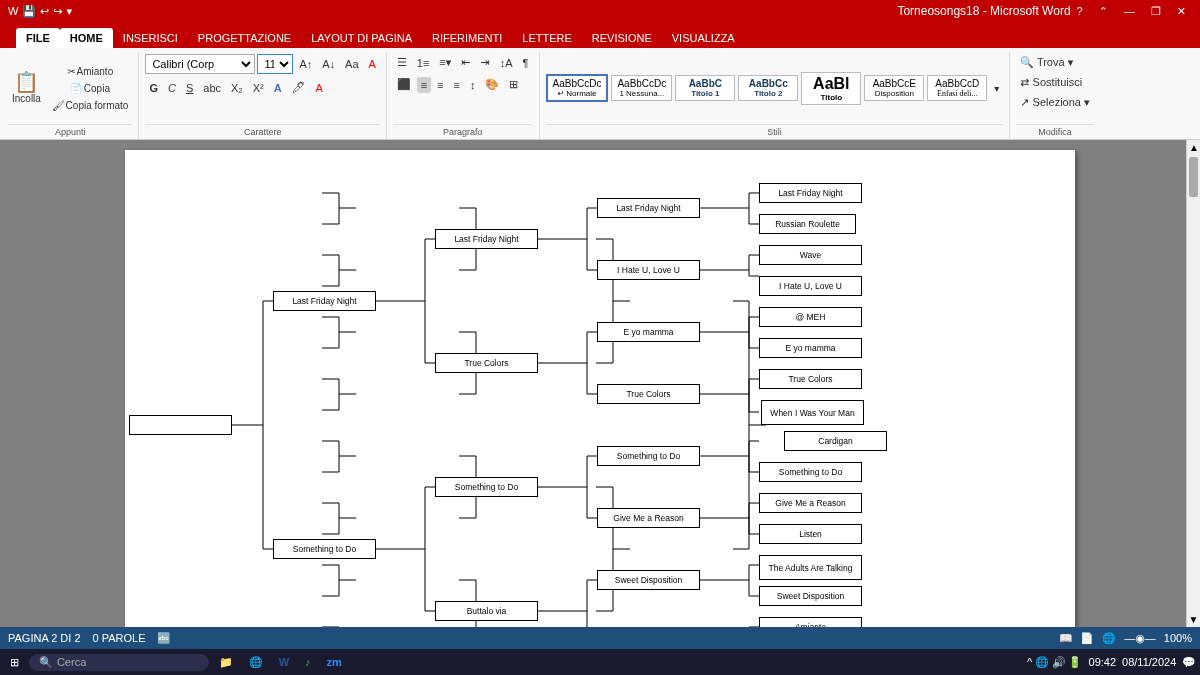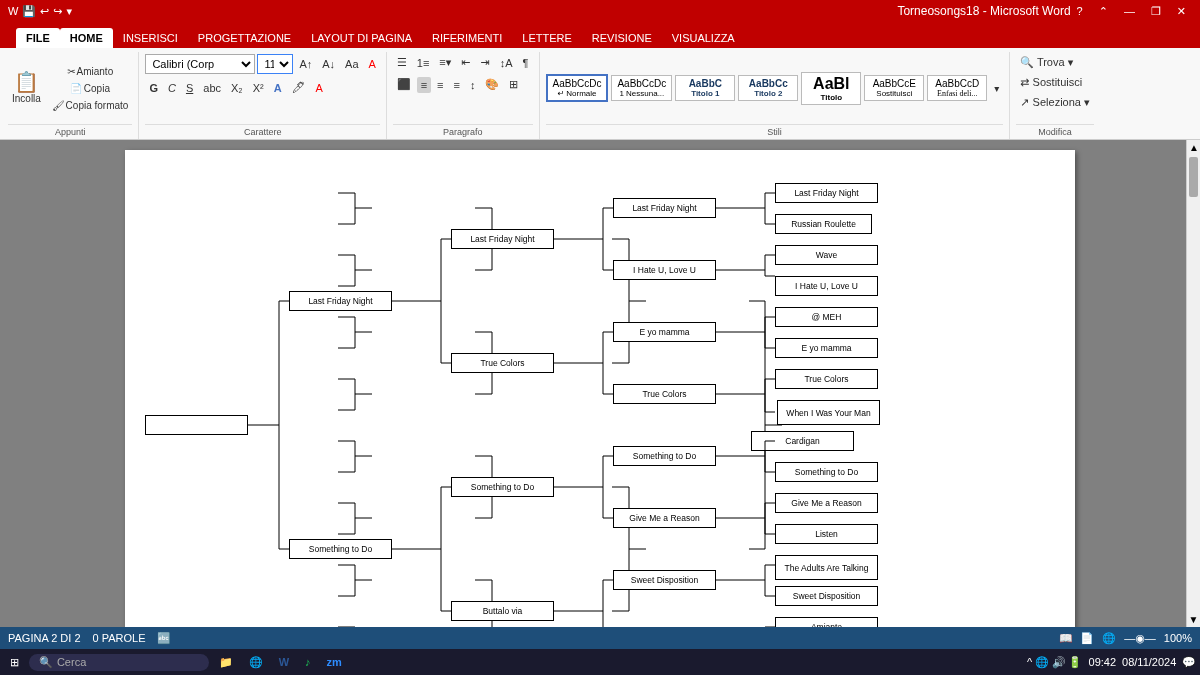--- a/index.html
+++ b/index.html
@@ -137,21 +137,21 @@
       display: flex;
       justify-content: center;
       padding: 10px;
       position: relative;
     }
     #doc-page {
       background: white;
       width: 950px;
       min-height: 500px;
       box-shadow: 2px 2px 5px rgba(0,0,0,0.4);
-      padding: 30px 20px;
+      padding: 30px 4px;
       position: relative;
     }
 
     
     #statusbar {
       height: 22px;
       background: #1e4e79;
       color: white;
       font-size: 11px;
       display: flex;
@@ -360,21 +360,21 @@
       <div class="style-item" style="font-size:10px;color:#17375e;font-weight:bold;">
         <div>AaBbCc</div>
           <div style="font-size:8px;">Titolo 2</div>
       </div>
       <div class="style-item" style="font-size:16px;font-weight:bold;">
         <div>AaBl</div>
           <div style="font-size:8px;">Titolo</div>
       </div>
       <div class="style-item" style="font-size:10px;">
         <div>AaBbCcE</div>
-          <div style="font-size:8px;">Sostituisci</div>
+          <div style="font-size:8px;">Disposition</div>
       </div>
       <div class="style-item" style="font-size:10px;">
         <div>AaBbCcD</div>
           <div style="font-size:8px;font-family:Liberation Serif, serif;">Enfasi deli...</div>
       </div>
       <div class="rbn-btn">▾</div>
     </div>
     <div class="ribbon-group-label">Stili</div>
   </div>
 
@@ -478,21 +478,21 @@
       </svg>
 
       <div class="bnode" style="left:630px;top:3px;width:103px;height:20px;font-size:8.5px;">Last Friday Night</div>
       <div class="bnode" style="left:630px;top:34px;width:97px;height:20px;font-size:8.5px;">Russian Roulette</div>
       <div class="bnode" style="left:630px;top:65px;width:103px;height:20px;font-size:8.5px;">Wave</div>
       <div class="bnode" style="left:630px;top:96px;width:103px;height:20px;font-size:8.5px;">I Hate U, Love U</div>
       <div class="bnode" style="left:630px;top:127px;width:103px;height:20px;font-size:8.5px;">@ MEH</div>
       <div class="bnode" style="left:630px;top:158px;width:103px;height:20px;font-size:8.5px;">E yo mamma</div>
       <div class="bnode" style="left:630px;top:189px;width:103px;height:20px;font-size:8.5px;">True Colors</div>
       <div class="bnode" style="left:632px;top:220px;width:103px;height:25px;font-size:8.5px;">When I Was Your Man</div>
-      <div class="bnode" style="left:606px;top:251px;width:103px;height:20px;font-size:8.5px;">Cardigan</div>
+      <div class="bnode" style="left:655px;top:251px;width:103px;height:20px;font-size:8.5px;">Cardigan</div>
       <div class="bnode" style="left:630px;top:282px;width:103px;height:20px;font-size:8.5px;">Something to Do</div>
       <div class="bnode" style="left:630px;top:313px;width:103px;height:20px;font-size:8.5px;">Give Me a Reason</div>
       <div class="bnode" style="left:630px;top:344px;width:103px;height:20px;font-size:8.5px;">Listen</div>
       <div class="bnode" style="left:630px;top:375px;width:103px;height:25px;font-size:8.5px;">The Adults Are Talking</div>
       <div class="bnode" style="left:630px;top:406px;width:103px;height:20px;font-size:8.5px;">Sweet Disposition</div>
       <div class="bnode" style="left:630px;top:437px;width:103px;height:20px;font-size:8.5px;">Amianto</div>
 
       <div class="bnode" style="left:468px;top:18px;width:103px;height:20px;font-size:8.5px;">Last Friday Night</div>
       <div class="bnode" style="left:468px;top:80px;width:103px;height:20px;font-size:8.5px;">I Hate U, Love U</div>
       <div class="bnode" style="left:468px;top:142px;width:103px;height:20px;font-size:8.5px;">E yo mamma</div>

